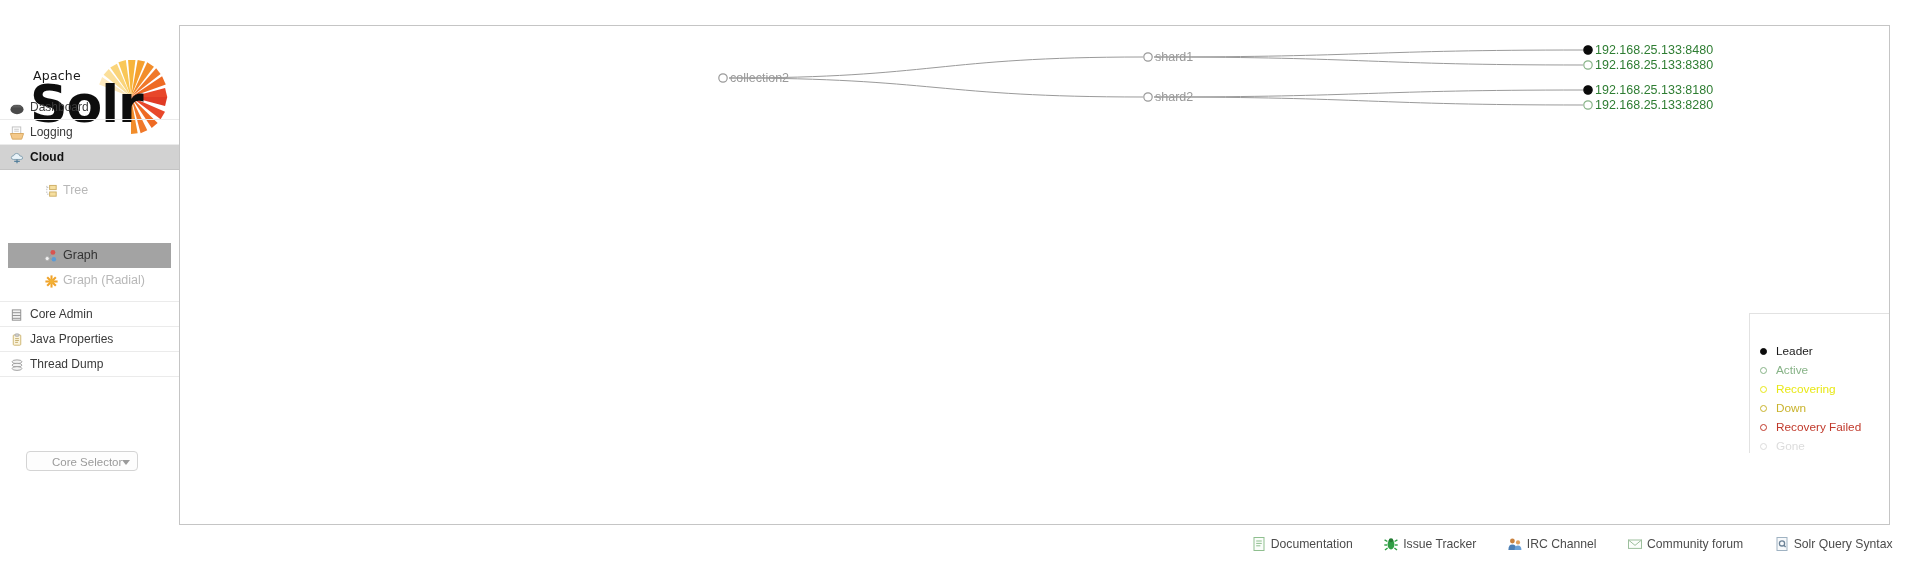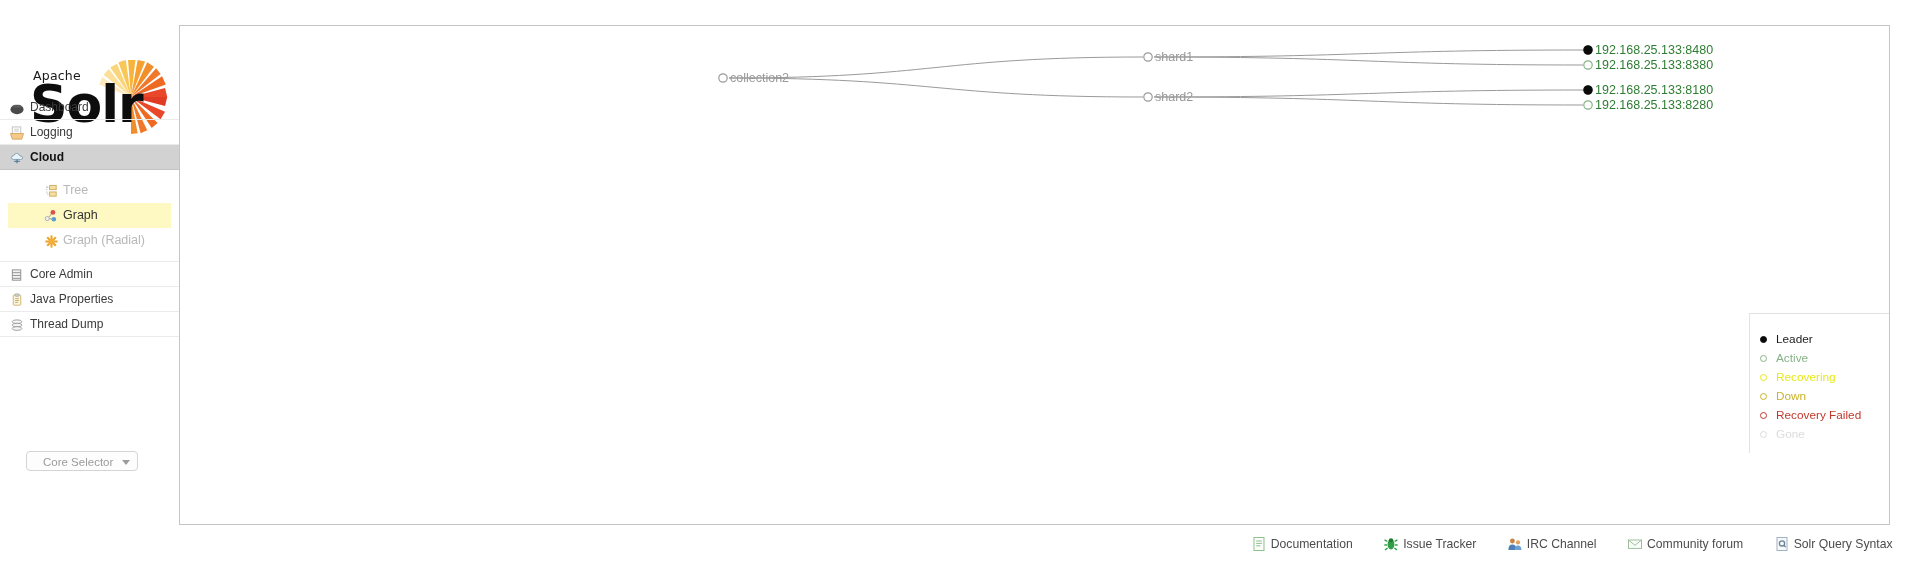--- a/index.html
+++ b/index.html
@@ -102,22 +102,23 @@
     height: 25px;
     line-height: 25px;
     padding-left: 55px;
     font-size: 12.5px;
     color: #b8b8b8;
     cursor: pointer;
     box-sizing: border-box;
     white-space: nowrap;
   }
   .sub-item.active {
-    background: #fef9c3;
+    background: #a3a3a3;
     color: #333;
+    margin-top: 40px;
   }
   .sub-item .ico {
     position: absolute;
     left: 36px;
     top: 5px;
     width: 15px;
     height: 15px;
   }
   .sub-sep {
     height: 1px;
@@ -130,21 +131,21 @@
     left: 26px;
     top: 451px;
     width: 112px;
     height: 20px;
     border: 1px solid #d4d4d4;
     border-radius: 4px;
     background: #fdfdfd;
     font-size: 11.5px;
     color: #9b9b9b;
     line-height: 20px;
-    padding-left: 16px;
+    padding-left: 25px;
     box-sizing: border-box;
     cursor: pointer;
   }
   .core-selector .caret {
     position: absolute;
     right: 7px;
     top: 8px;
     width: 0; height: 0;
     border-left: 4px solid transparent;
     border-right: 4px solid transparent;
@@ -167,21 +168,21 @@
 
   .legend-box {
     position: absolute;
     right: 0px;
     top: 287px;
     width: 140px;
     height: 140px;
     border-left: 1px solid #e2e2e2;
     border-top: 1px solid #e2e2e2;
     box-sizing: border-box;
-    padding: 16px 0 0 10px;
+    padding: 28px 0 0 10px;
     background: #fff;
   }
   .legend-row {
     font-size: 11.8px;
     height: 19px;
     line-height: 19px;
     white-space: nowrap;
     position: relative;
     padding-left: 16px;
   }

